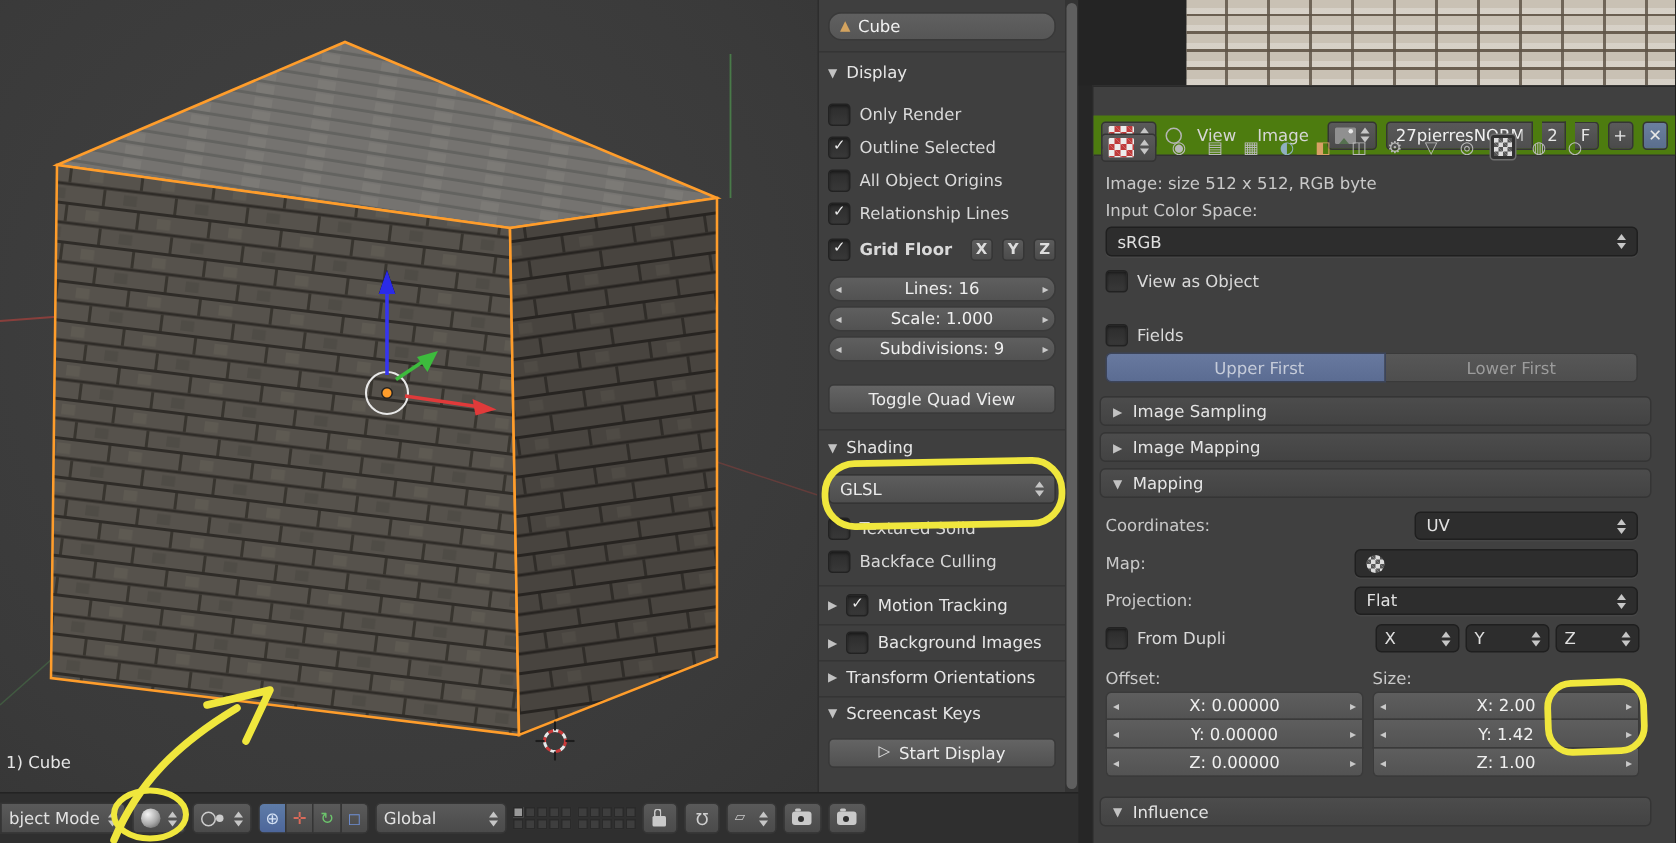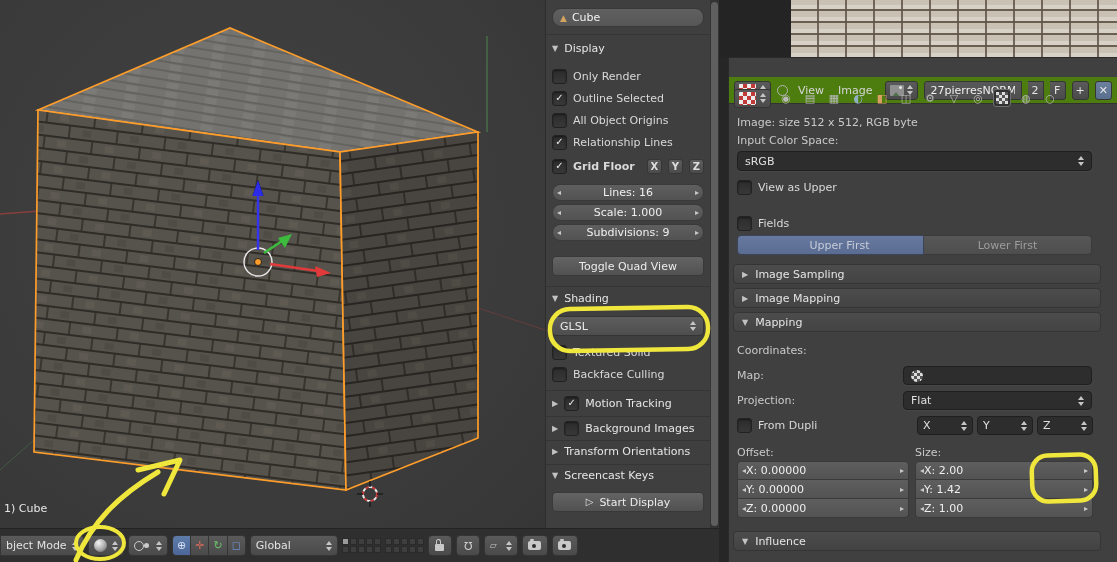--- a/index.html
+++ b/index.html
@@ -108,21 +108,21 @@
   .sect{position:absolute;left:4px;right:16px;height:20px;background:linear-gradient(#4c4c4c,#434343);
         border:1px solid #353535;border-radius:4px;display:flex;align-items:center;gap:7px;padding:0 8px;
         color:#e4e4e4;box-sizing:border-box;}
   .seg{position:absolute;left:8px;right:25px;height:20px;display:flex;}
   .seg .a{flex:1;background:linear-gradient(#68799f,#5b6c92);border:1px solid #3c4459;border-radius:4px 0 0 4px;
         display:flex;align-items:center;justify-content:center;color:#c5cbd9;box-sizing:border-box;padding-left:18px;}
   .seg .b{flex:1;background:linear-gradient(#575757,#4e4e4e);border:1px solid #3a3a3a;border-left:none;
         border-radius:0 4px 4px 0;display:flex;align-items:center;justify-content:center;color:#9c9c9c;box-sizing:border-box;}
   .pnumf{position:absolute;background:linear-gradient(#5e5e5e,#535353);border:1px solid #3a3a3a;height:19px;
         display:flex;align-items:center;padding:0 4px;color:#efefef;box-sizing:border-box;}
-  .pnumf .val{flex:1;text-align:left;}
+  .pnumf .val{flex:1;text-align:center;}
   .r-top{border-radius:4px 4px 0 0;}
   .r-mid{border-radius:0;border-top:none;}
   .r-bot{border-radius:0 0 4px 4px;border-top:none;}
   .mini-dd{position:absolute;height:19px;background:#2d2d2d;border:1px solid #1f1f1f;border-radius:4px;
         display:flex;align-items:center;padding:0 5px;color:#e0e0e0;box-sizing:border-box;}
   
   #annot{position:absolute;left:0;top:0;width:1117px;height:562px;pointer-events:none;z-index:60;}
 </style>
 </head>
 <body>
@@ -493,21 +493,21 @@
       <div class="p-row ddk" style="top:93px;height:20px;">
         <span>sRGB</span>
         <span class="updn">
             <i class="u"></i>
             <i class="d"></i>
           </span>
       </div>
 
       <div class="p-row cb-row" style="top:121px;">
         <span class="cb"></span>
-        <span class="cb-label">View as Upper</span>
+        <span class="cb-label">View as Object</span>
       </div>
 
       <div class="p-row cb-row" style="top:157px;">
         <span class="cb"></span>
         <span class="cb-label">Fields</span>
       </div>
 
       <div class="seg" style="top:177px;">
         <div class="a">
             <span>Upper First</span>
@@ -525,20 +525,27 @@
         <span class="tri">▶</span>
         <span>Image Mapping</span>
       </div>
       <div class="sect" style="top:254px;">
         <span class="tri">▼</span>
         <span>Mapping</span>
       </div>
 
       <div class="p-row" style="top:283px;height:19px;gap:46px;">
         <span class="lab" style="width:160px;">Coordinates:</span>
+        <div class="ddk" style="flex:1;height:19px;">
+          <span>UV</span>
+          <span class="updn">
+              <i class="u"></i>
+              <i class="d"></i>
+            </span>
+        </div>
       </div>
       <div class="p-row" style="top:308px;height:19px;">
         <span class="lab" style="width:160px;">Map:</span>
         <div class="ddk" style="flex:1;height:19px;">
           <span class="texball"></span>
         </div>
       </div>
       <div class="p-row" style="top:333px;height:19px;">
         <span class="lab" style="width:160px;">Projection:</span>
         <div class="ddk" style="flex:1;height:19px;">

